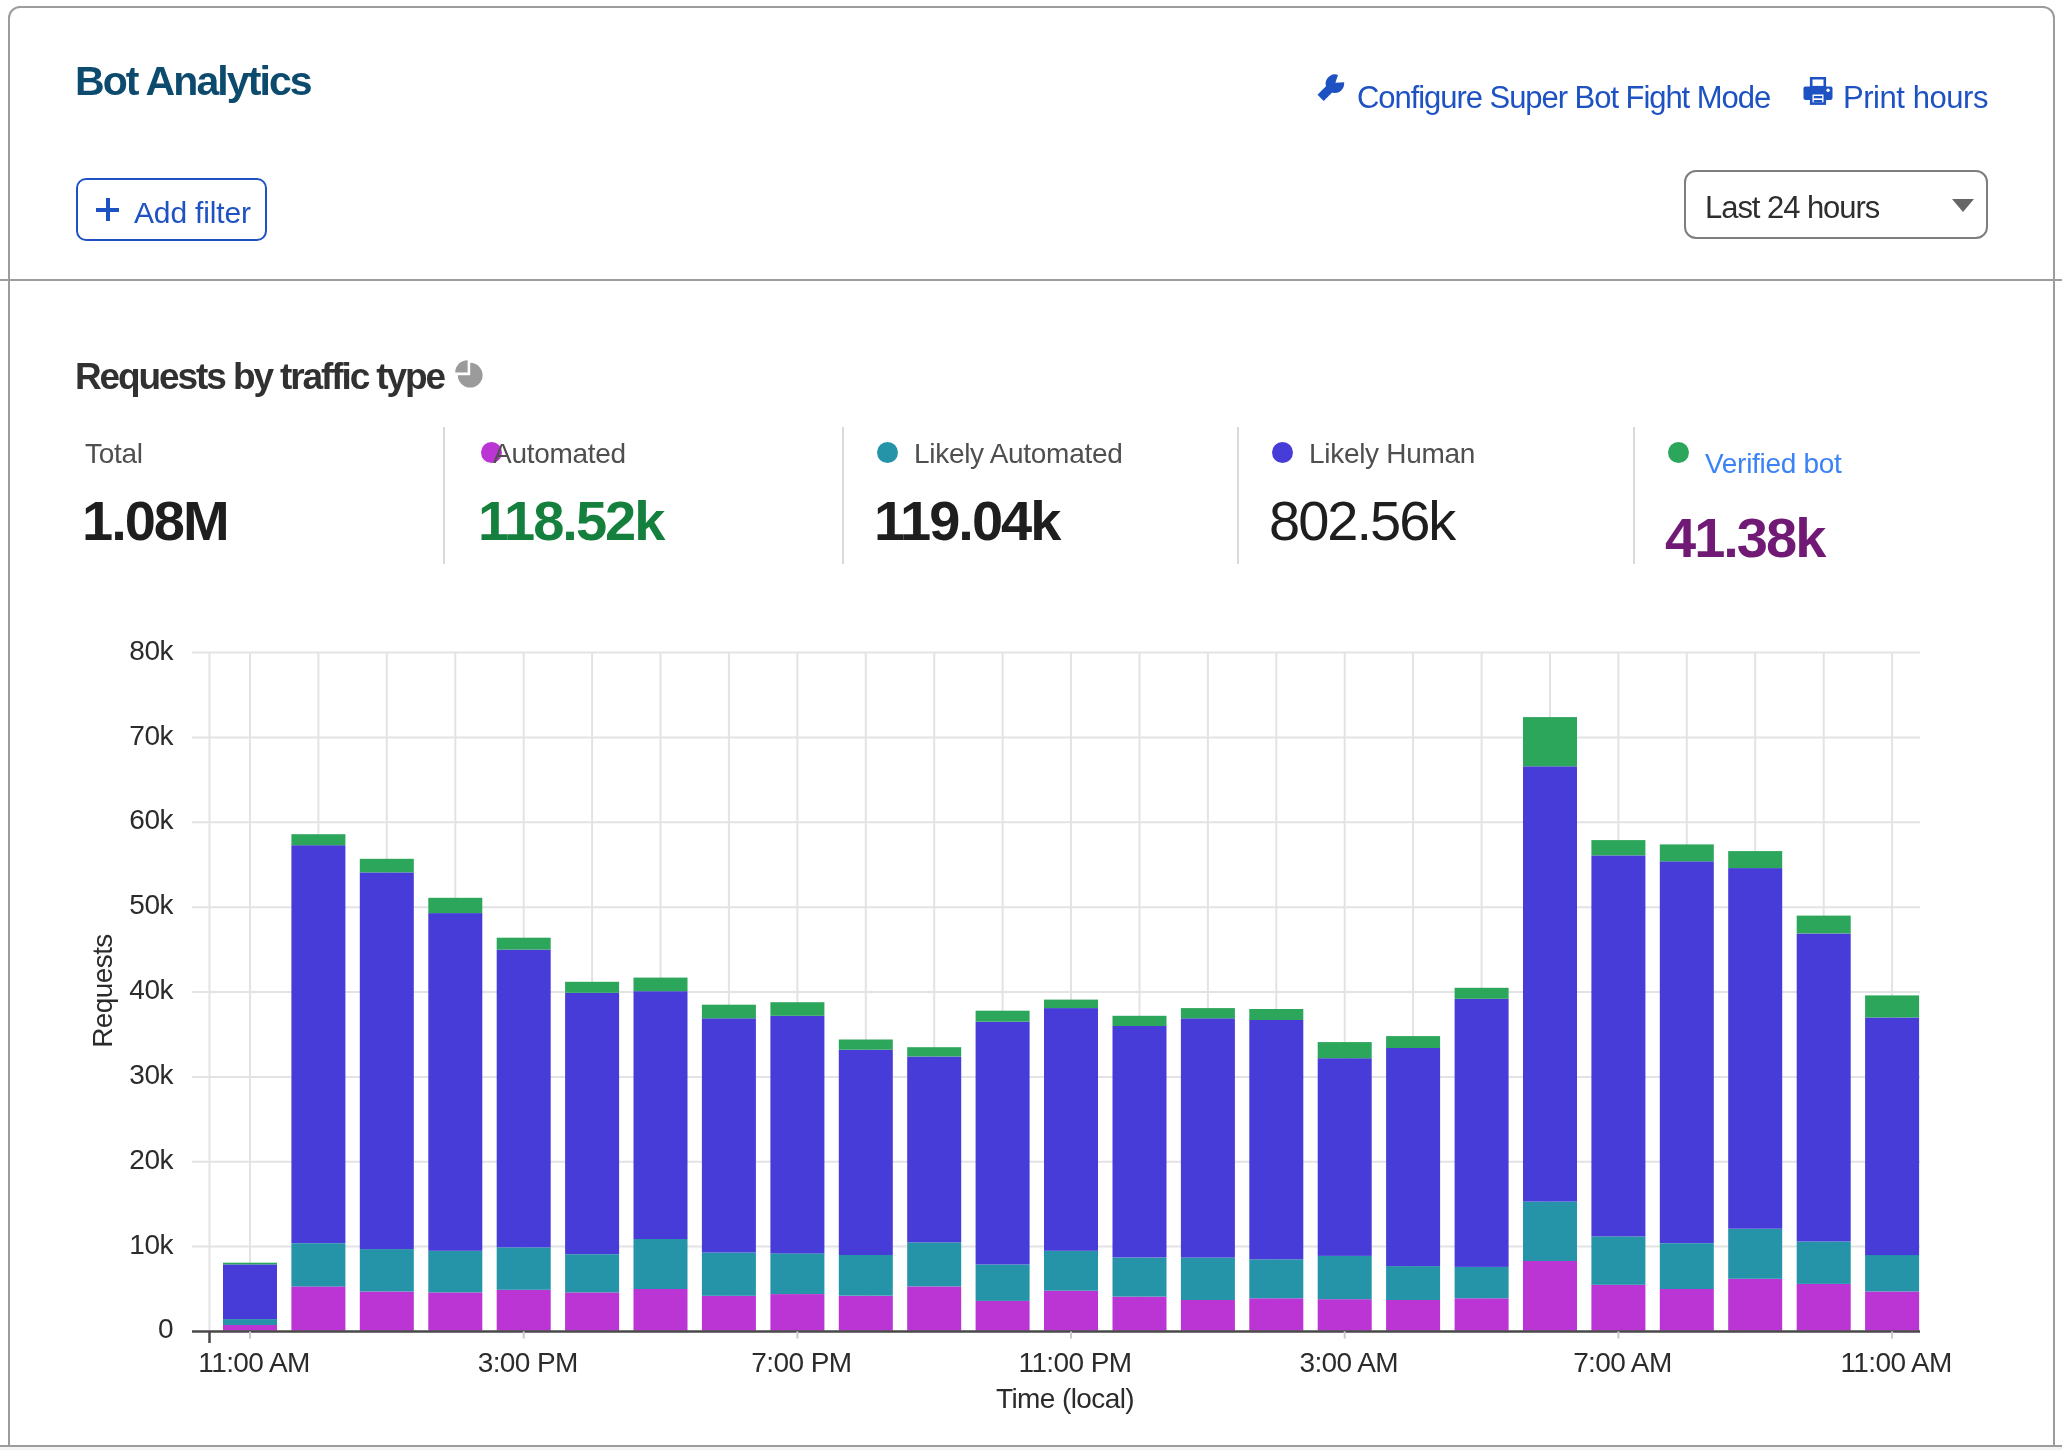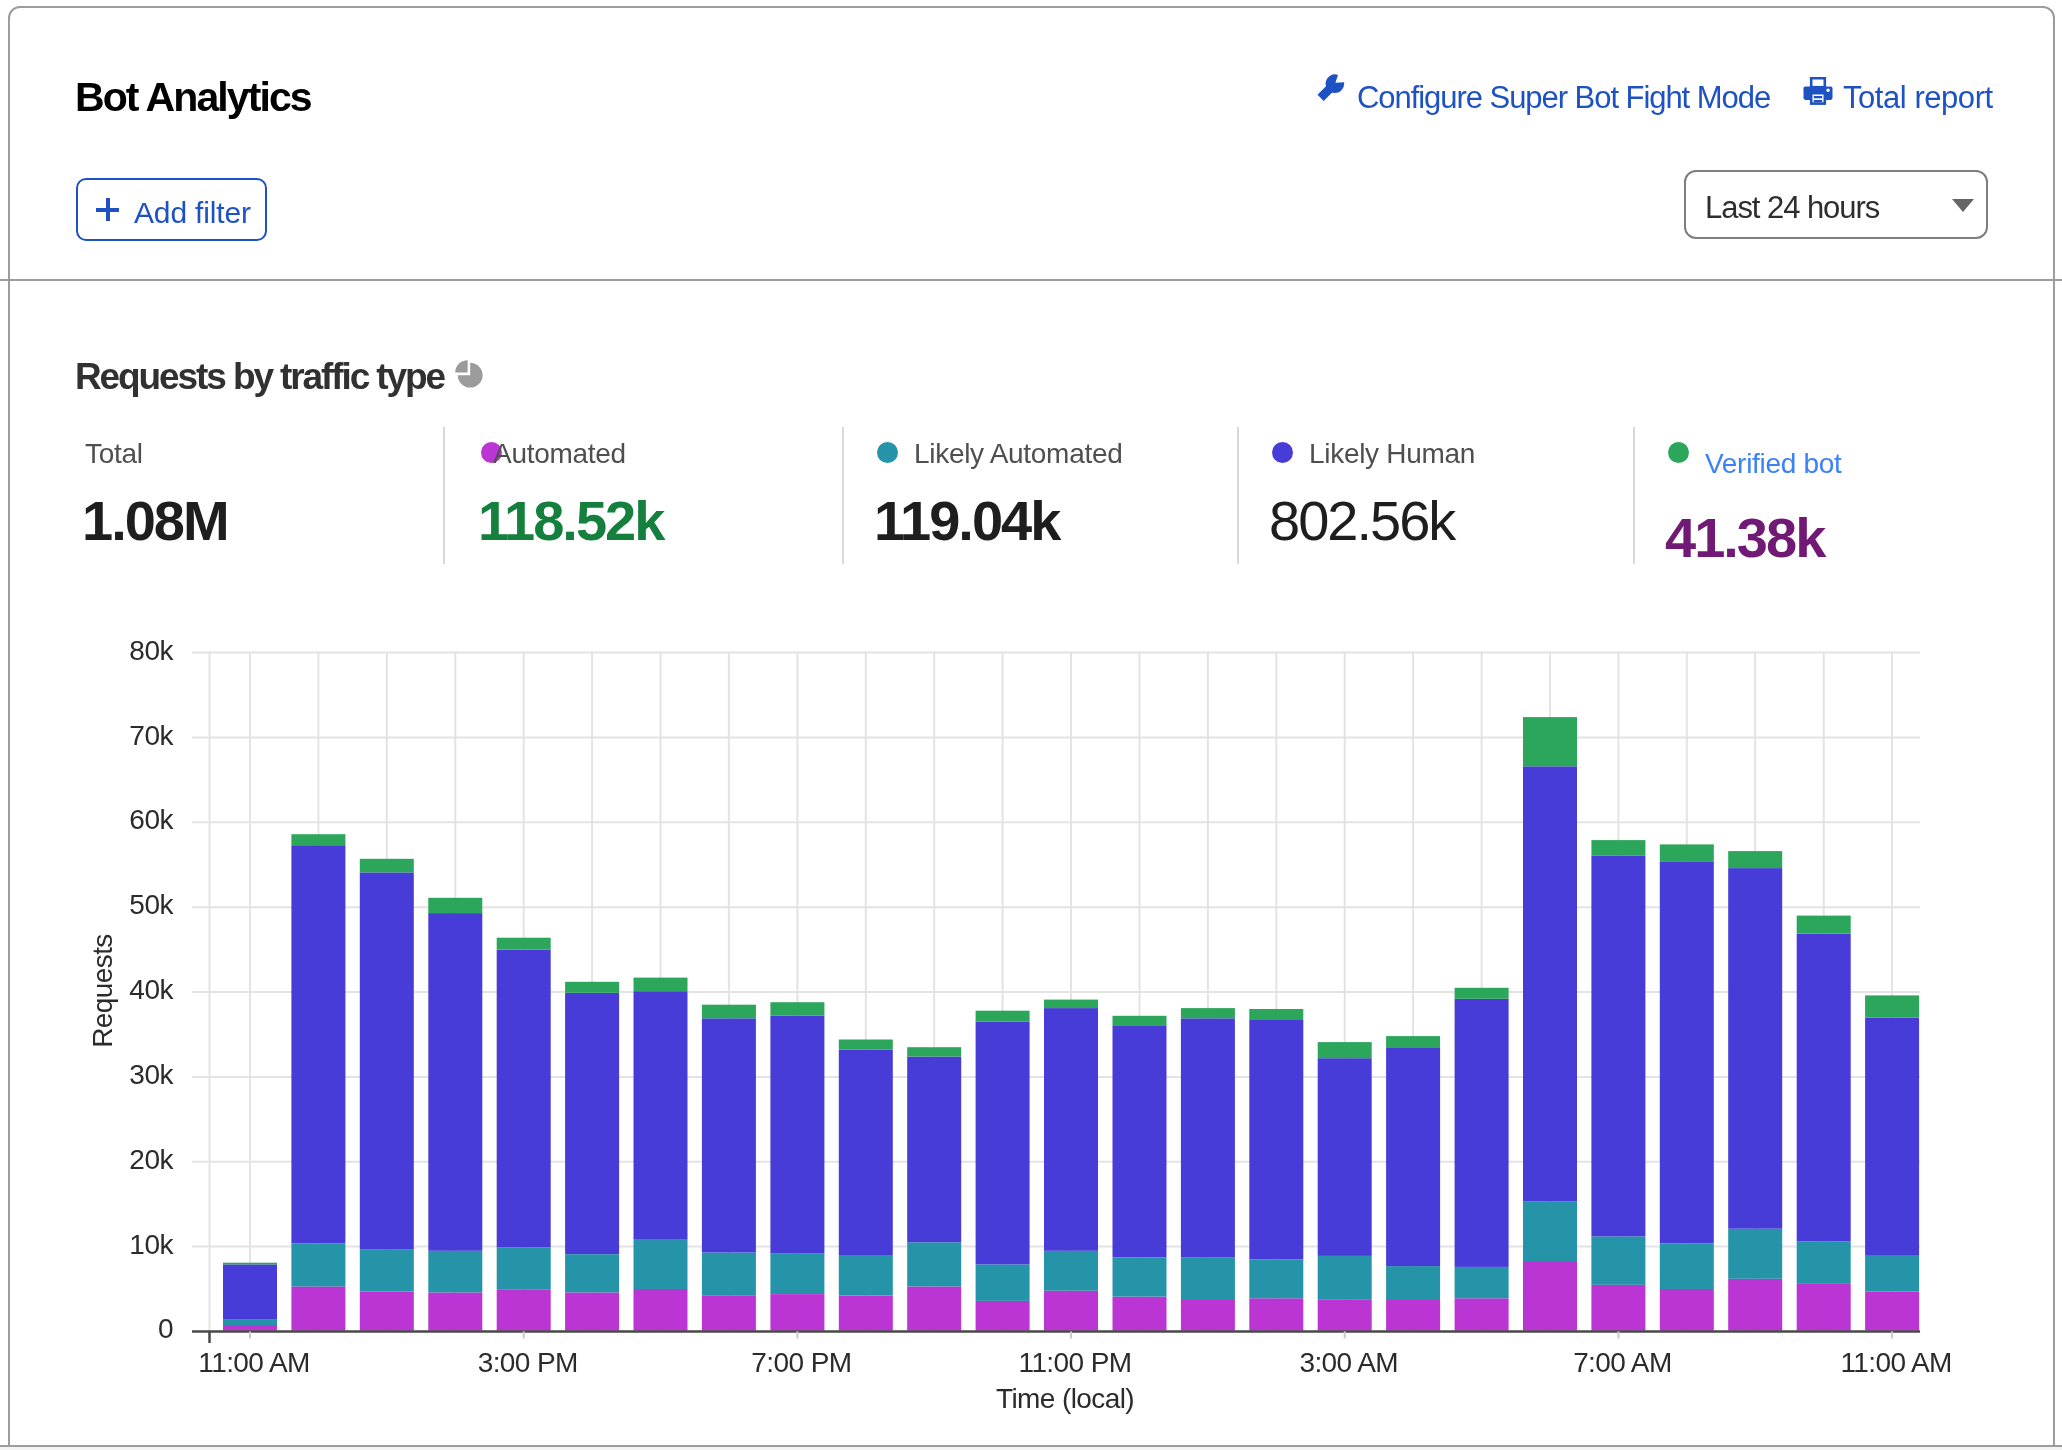--- a/index.html
+++ b/index.html
@@ -2,36 +2,36 @@
 <html><head><meta charset="utf-8">
 <style>
 html,body{margin:0;padding:0;background:#fff;width:2062px;height:1450px;overflow:hidden}
 *{box-sizing:border-box;font-family:"Liberation Sans",sans-serif}
 </style></head>
 <body>
 <div style="position:relative;width:2062px;height:1450px">
 
   <div style="position:absolute;left:8px;top:6px;width:2047px;height:1600px;border:2px solid #9c9c9c;border-radius:12px"></div>
 
-  <div id="title" style="position:absolute;left:75px;top:74px;font-size:41px;font-weight:700;color:#000000;letter-spacing:-1.9px">Bot Analytics</div>
+  <div id="title" style="position:absolute;left:75px;top:58px;font-size:41px;font-weight:700;color:#0c4a6e;letter-spacing:-1.9px">Bot Analytics</div>
 
   <svg style="position:absolute;left:1315px;top:73px" width="30" height="30" viewBox="0 0 30 30">
 <path d="M23.0 1.9 A 9.3 9.3 0 1 0 29.1 9.3 L 20.4 9.7 Z" fill="#1e52c3"></path>
 <polygon points="21.6,15.0 8.7,27.9 2.5,21.7 15.4,8.8" fill="#1e52c3"></polygon>
 </svg>
   <a id="cfg" style="position:absolute;left:1357px;top:80px;font-size:31px;color:#1e52c3;letter-spacing:-1.05px">Configure Super Bot Fight Mode</a>
   <svg style="position:absolute;left:1803px;top:77px" width="30" height="29" viewBox="0 0 30 29">
 <rect x="8.2" y="1.2" width="13.6" height="9" fill="#fff" stroke="#1e52c3" stroke-width="2.6"></rect>
 <rect x="0.5" y="9.5" width="29" height="13.4" rx="1.8" fill="#1e52c3"></rect>
 <circle cx="25.1" cy="13.3" r="1.7" fill="#fff"></circle>
 <rect x="8.2" y="16.2" width="13.6" height="10.4" fill="#fff" stroke="#1e52c3" stroke-width="2.6"></rect>
 <rect x="10.8" y="19" width="8.4" height="2.3" fill="#1e52c3"></rect>
 <rect x="10.8" y="23" width="8.4" height="2.3" fill="#1e52c3"></rect>
 </svg>
-  <a id="prt" style="position:absolute;left:1843px;top:80px;font-size:31px;color:#1e52c3;letter-spacing:-0.45px">Total report</a>
+  <a id="prt" style="position:absolute;left:1843px;top:80px;font-size:31px;color:#1e52c3;letter-spacing:-0.45px">Print hours</a>
 
   <div style="position:absolute;left:76px;top:178px;width:191px;height:63px;border:2.5px solid #1e52c3;border-radius:10px"></div>
   <div style="position:absolute;left:96px;top:198px;width:23px;height:23px">
     <div style="position:absolute;left:0;top:10px;width:23px;height:4px;background:#1e52c3"></div>
     <div style="position:absolute;left:9.5px;top:0;width:4px;height:23px;background:#1e52c3"></div>
   </div>
   <div id="addf" style="position:absolute;left:134px;top:195.5px;font-size:30px;color:#1e52c3;letter-spacing:-0.15px">Add filter</div>
 
   <div style="position:absolute;left:1684px;top:170px;width:304px;height:69px;border:2px solid #7e7e7e;border-radius:12px"></div>
   <div id="sel" style="position:absolute;left:1705px;top:190px;font-size:31px;color:#2e2e2e;letter-spacing:-1.05px">Last 24 hours</div>

